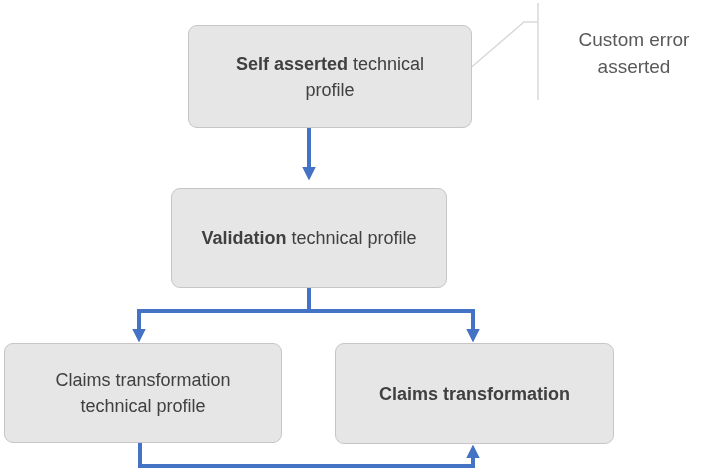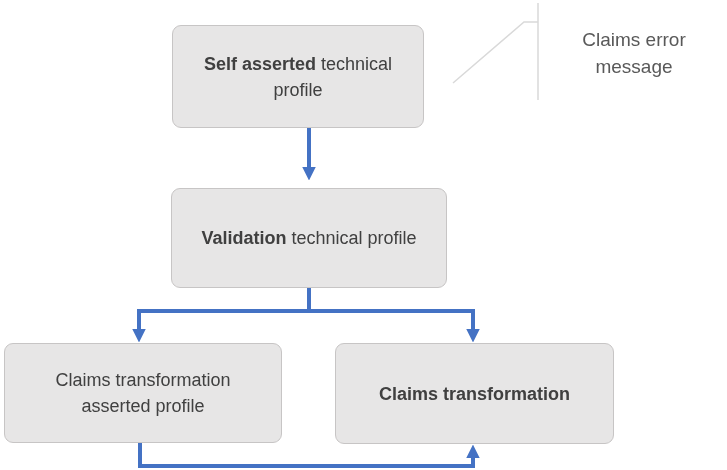--- a/index.html
+++ b/index.html
@@ -30,21 +30,21 @@
     text-align: center;
     background: var(--node-fill, #E7E6E6);
     border: 1px solid var(--node-border, #C7C5C5);
     border-radius: 9px;
     color: var(--node-text, #404040);
     font-size: 18px;
     line-height: 26px;
     padding: 0 24px;
   }
   .node .bold { font-weight: 700; }
-  #node-self-asserted      { left: 172px; top: 25px;  width: 252px; height: 103px; }
+  #node-self-asserted      { left: 188px; top: 25px;  width: 284px; height: 103px; }
   #node-validation         { left: 171px; top: 180px; width: 276px; height: 100px; margin-top: 8px; }
   #node-claims-tp          { left: 4px;   top: 343px; width: 278px; height: 100px; }
   #node-claims-transform   { left: 335px; top: 343px; width: 279px; height: 101px; }
   .annotation {
     position: absolute;
     left: 548px;
     top: 26px;
     width: 172px;
     text-align: center;
     color: var(--annotation-text, #595959);
@@ -95,25 +95,25 @@
   </div>
 
   <div class="node" id="node-validation">
     <div>
       <span class="bold">Validation</span><span> technical profile</span>
     </div>
   </div>
 
   <div class="node" id="node-claims-tp">
     <div>
-      <span class="bold"></span><span>Claims transformation asserted profile</span>
+      <span class="bold"></span><span>Claims transformation technical profile</span>
     </div>
   </div>
 
   <div class="node" id="node-claims-transform">
     <div>
       <span class="bold">Claims transformation</span><span></span>
     </div>
   </div>
 
-  <div class="annotation">Claims error message</div>
+  <div class="annotation">Custom error asserted</div>
 
 </div>
 
 </body></html>

